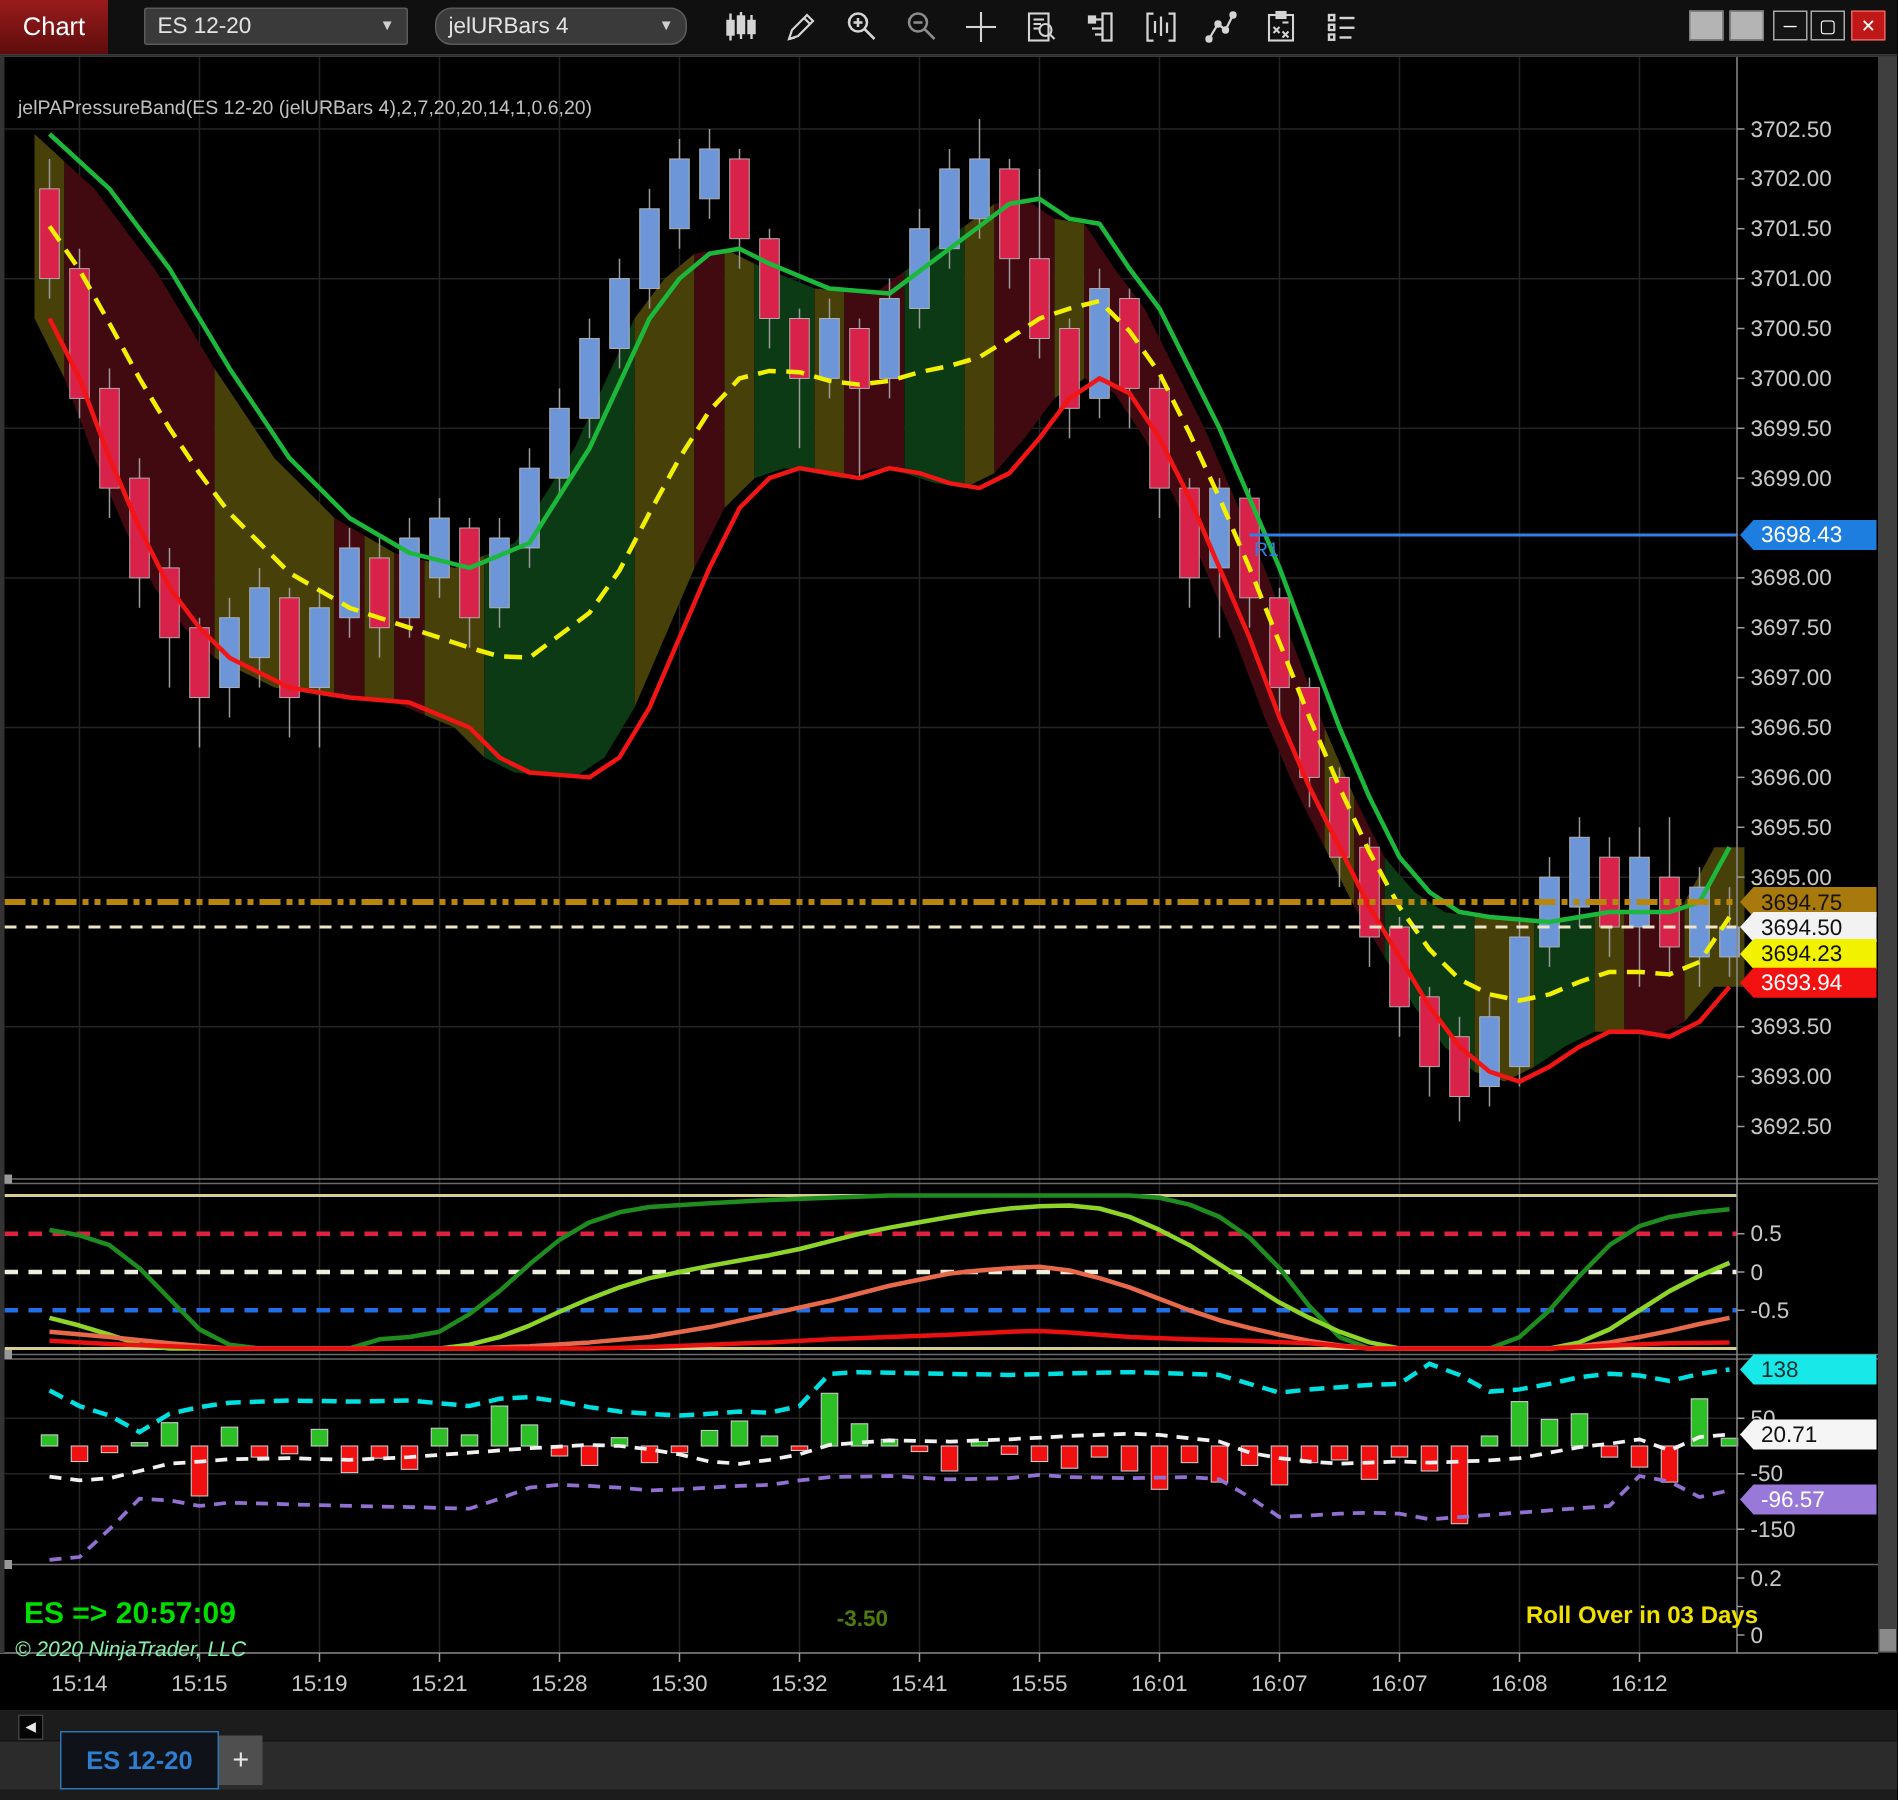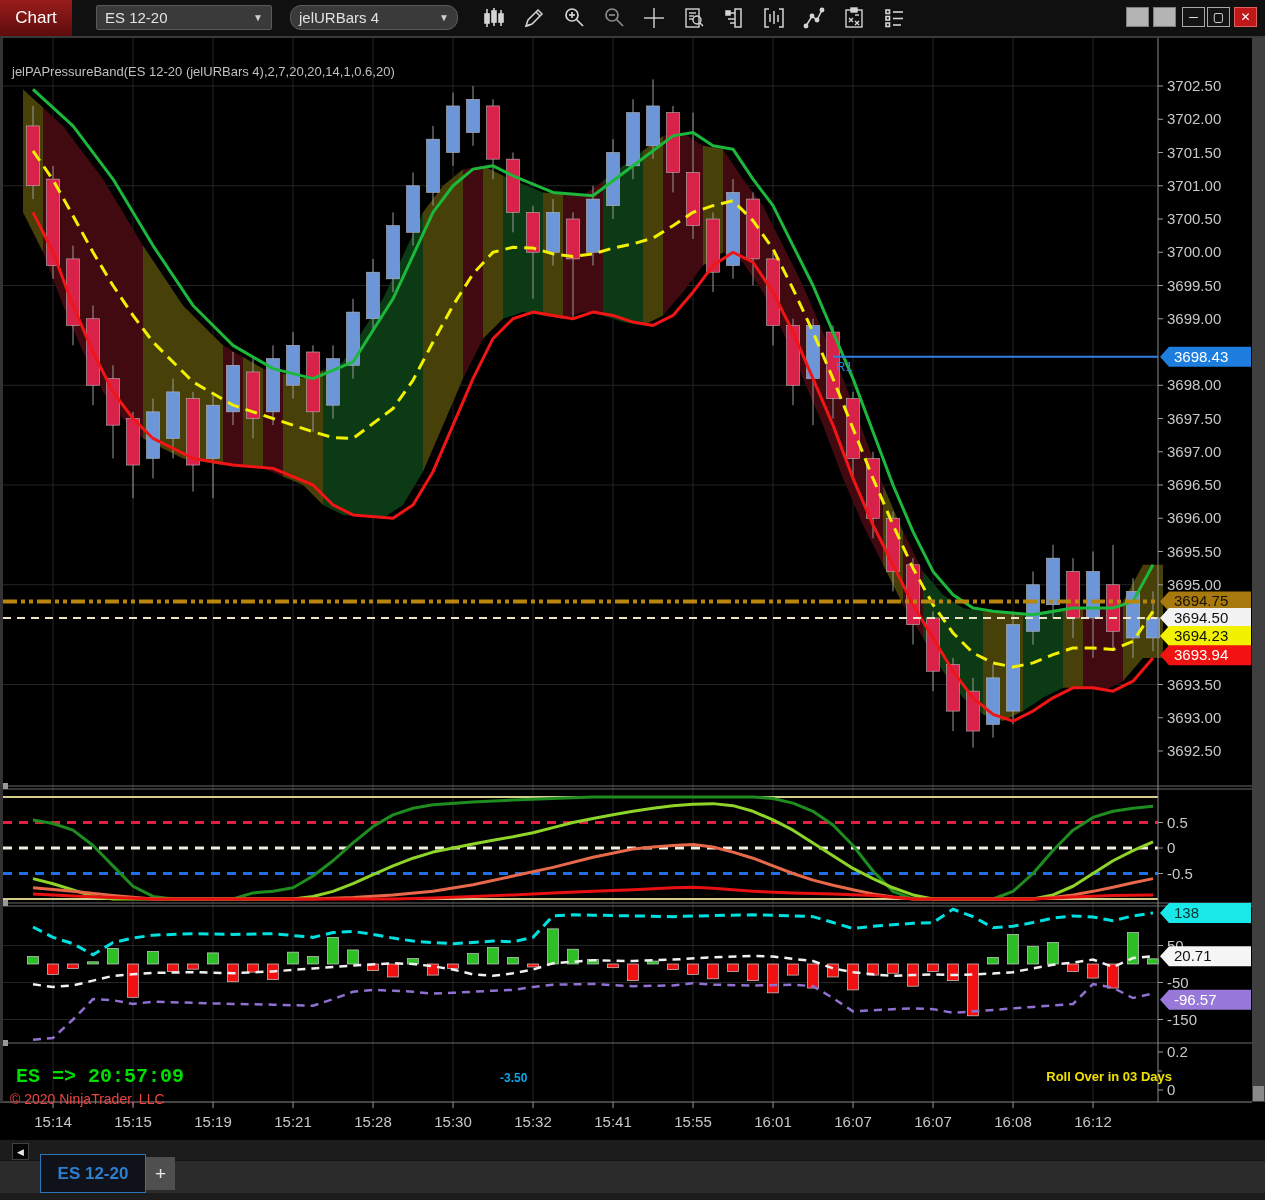--- a/index.html
+++ b/index.html
@@ -17,24 +17,24 @@
   #dd-bars{position:absolute;left:290px;top:5px;width:168px;border-radius:11px;}
   .tbicon{position:absolute;top:5px;width:28px;height:26px;display:flex;align-items:center;justify-content:center;}
   .winbtn{position:absolute;top:7px;width:23px;height:20px;box-sizing:border-box;
           display:flex;align-items:center;justify-content:center;font-size:12px;}
   .winbtn.gray{background:#b4b4b4;border:1px solid #7e7e7e;}
   .winbtn.dark{background:#141414;border:1px solid #a8a8a8;color:#fff;}
   .winbtn.close{background:#c01818;border:1px solid #e06060;color:#fff;font-weight:bold;}
   
   .abs{position:absolute;margin-top:19px;}
   #indicator-label{left:12px;top:45px;font-size:13px;color:#c0c0c0;}
-  #ovl-time{left:16px;top:1046px;font-size:20px;font-weight:bold;color:#00dd00;font-family:Liberation Mono, monospace;}
-  #ovl-copy{left:10px;top:1072px;font-size:14px;color:#ef4444;}
-  #ovl-change{left:500px;top:1052px;width:150px;font-size:12px;font-weight:bold;color:#0ea5e9;}
-  #ovl-roll{left:930px;top:1050px;width:242px;text-align:right;font-size:13px;font-weight:bold;color:#f0e000;}
+  #ovl-time{left:16px;top:1046px;font-size:20px;font-weight:bold;color:#00dd00;}
+  #ovl-copy{left:10px;top:1072px;font-size:14px;color:#86efac;font-style:italic;}
+  #ovl-change{left:500px;top:1052px;width:150px;text-align:center;font-size:15px;font-weight:bold;color:#4d7c0f;}
+  #ovl-roll{left:930px;top:1050px;width:242px;text-align:right;font-size:16px;font-weight:bold;color:#f0e000;}
   
   #tabbar{position:absolute;left:0;top:1140px;width:1265px;height:60px;background:#1c1c1c;}
   #tab-scroll-left{position:absolute;left:12px;top:3px;width:15px;height:15px;background:#050505;
                    border:1px solid #404040;color:#e8e8e8;font-size:9px;display:flex;align-items:center;justify-content:center;}
   #tabrow{position:absolute;left:0;top:20px;width:1265px;height:32px;background:#2b2b2b;border-top:1px solid #141414;}
   #tab-active{position:absolute;left:40px;top:-7px;width:106px;height:39px;background:#0f1319;
               border:1px solid #2e75b6;color:#2f7fd0;font-weight:bold;font-size:17px;
               display:flex;align-items:center;justify-content:center;box-sizing:border-box;}
   #tab-add{position:absolute;left:146px;top:-4px;width:29px;height:33px;background:#4f4f4f;color:#e8e8e8;
            font-size:19px;display:flex;align-items:center;justify-content:center;}

